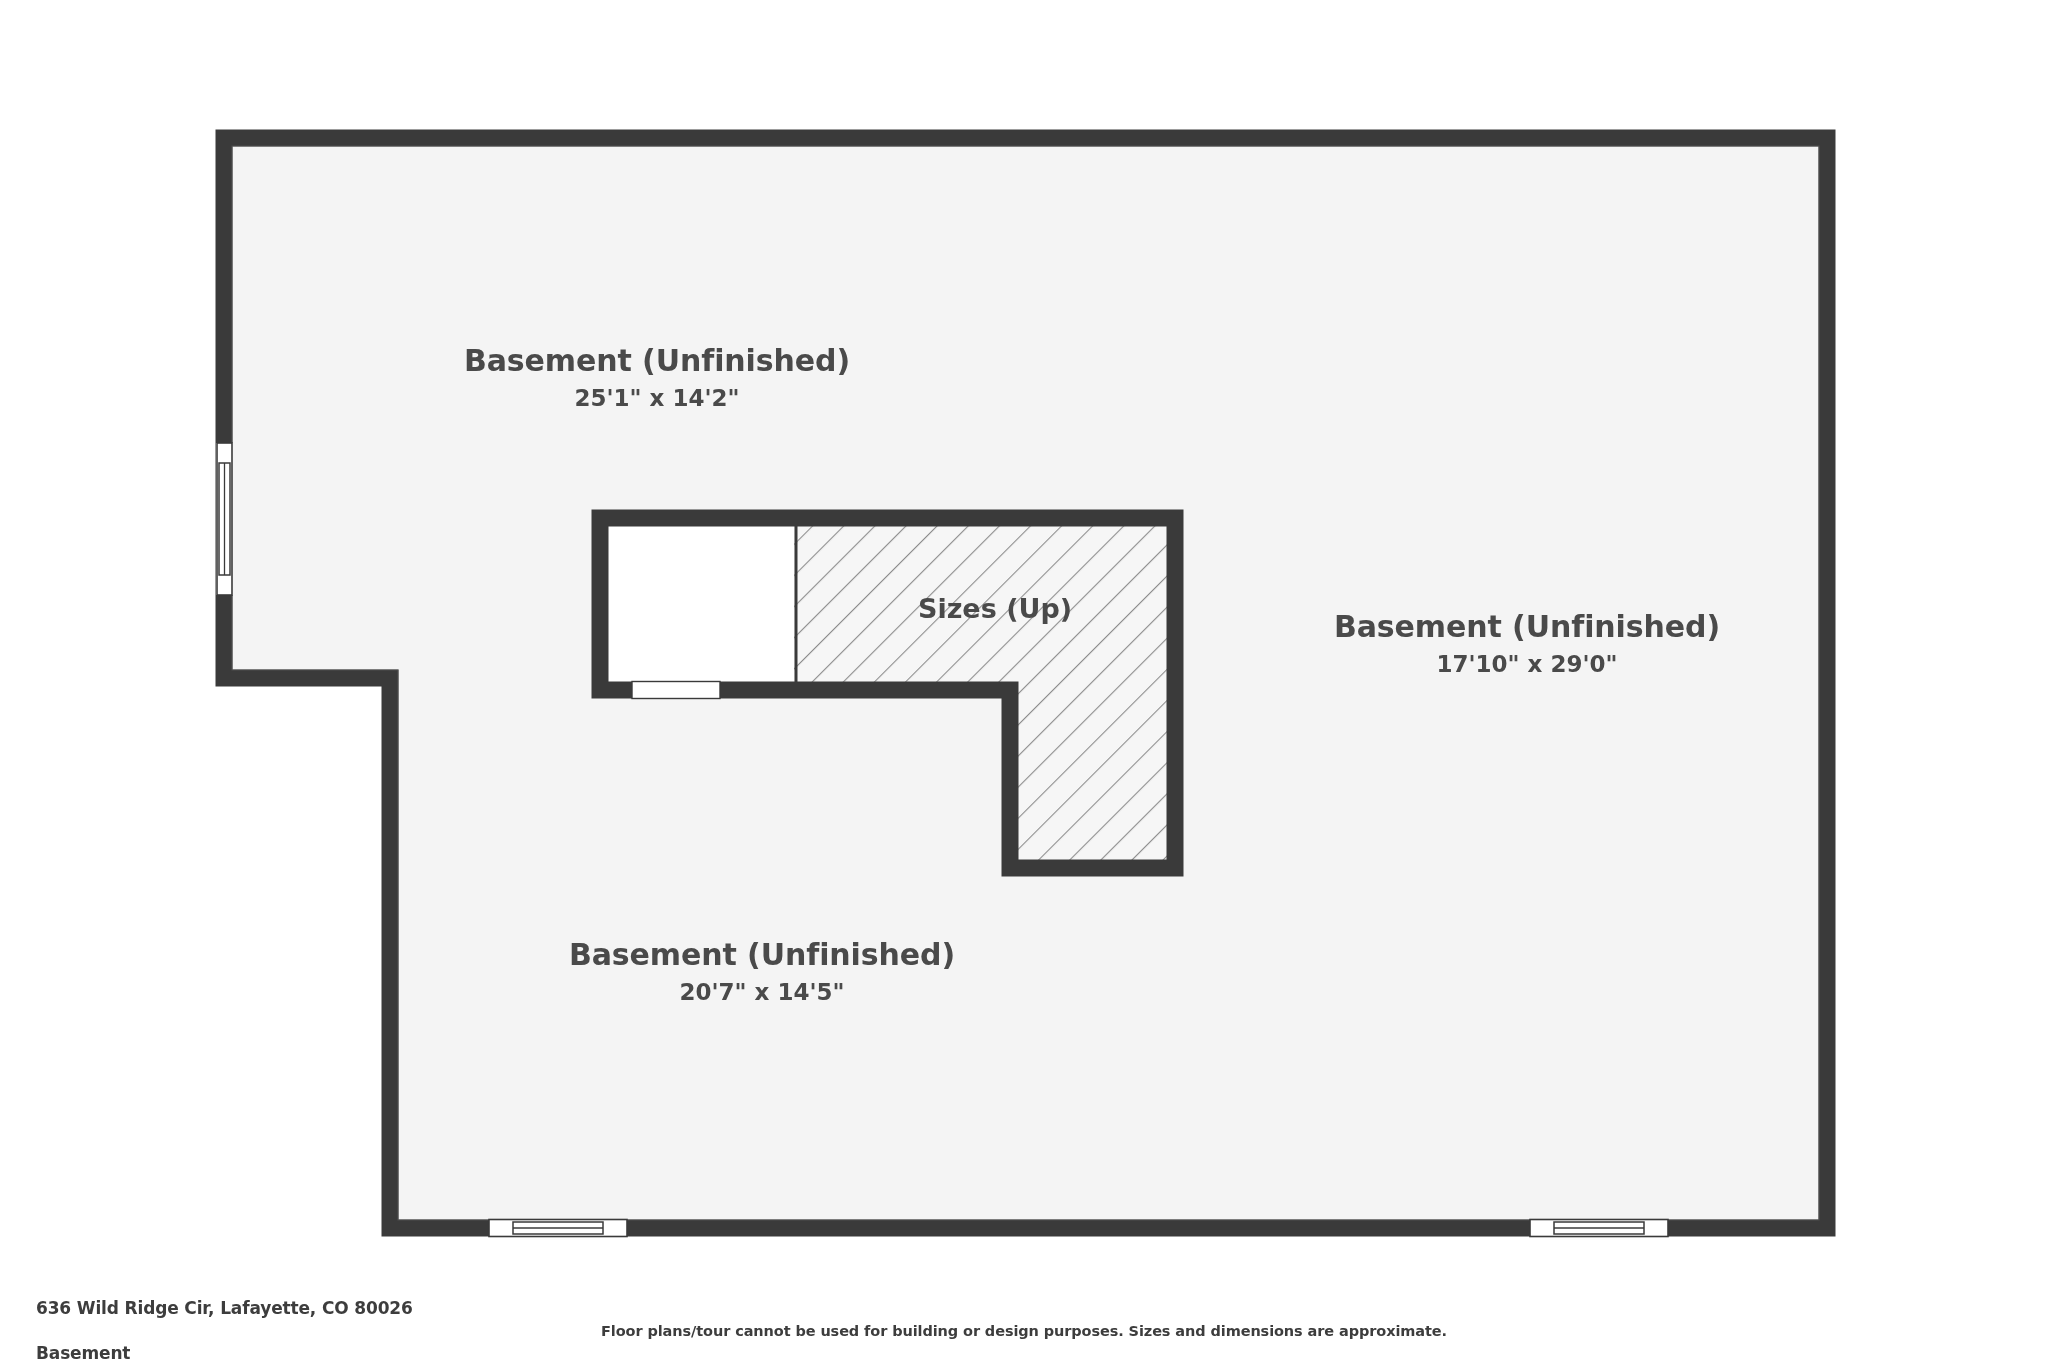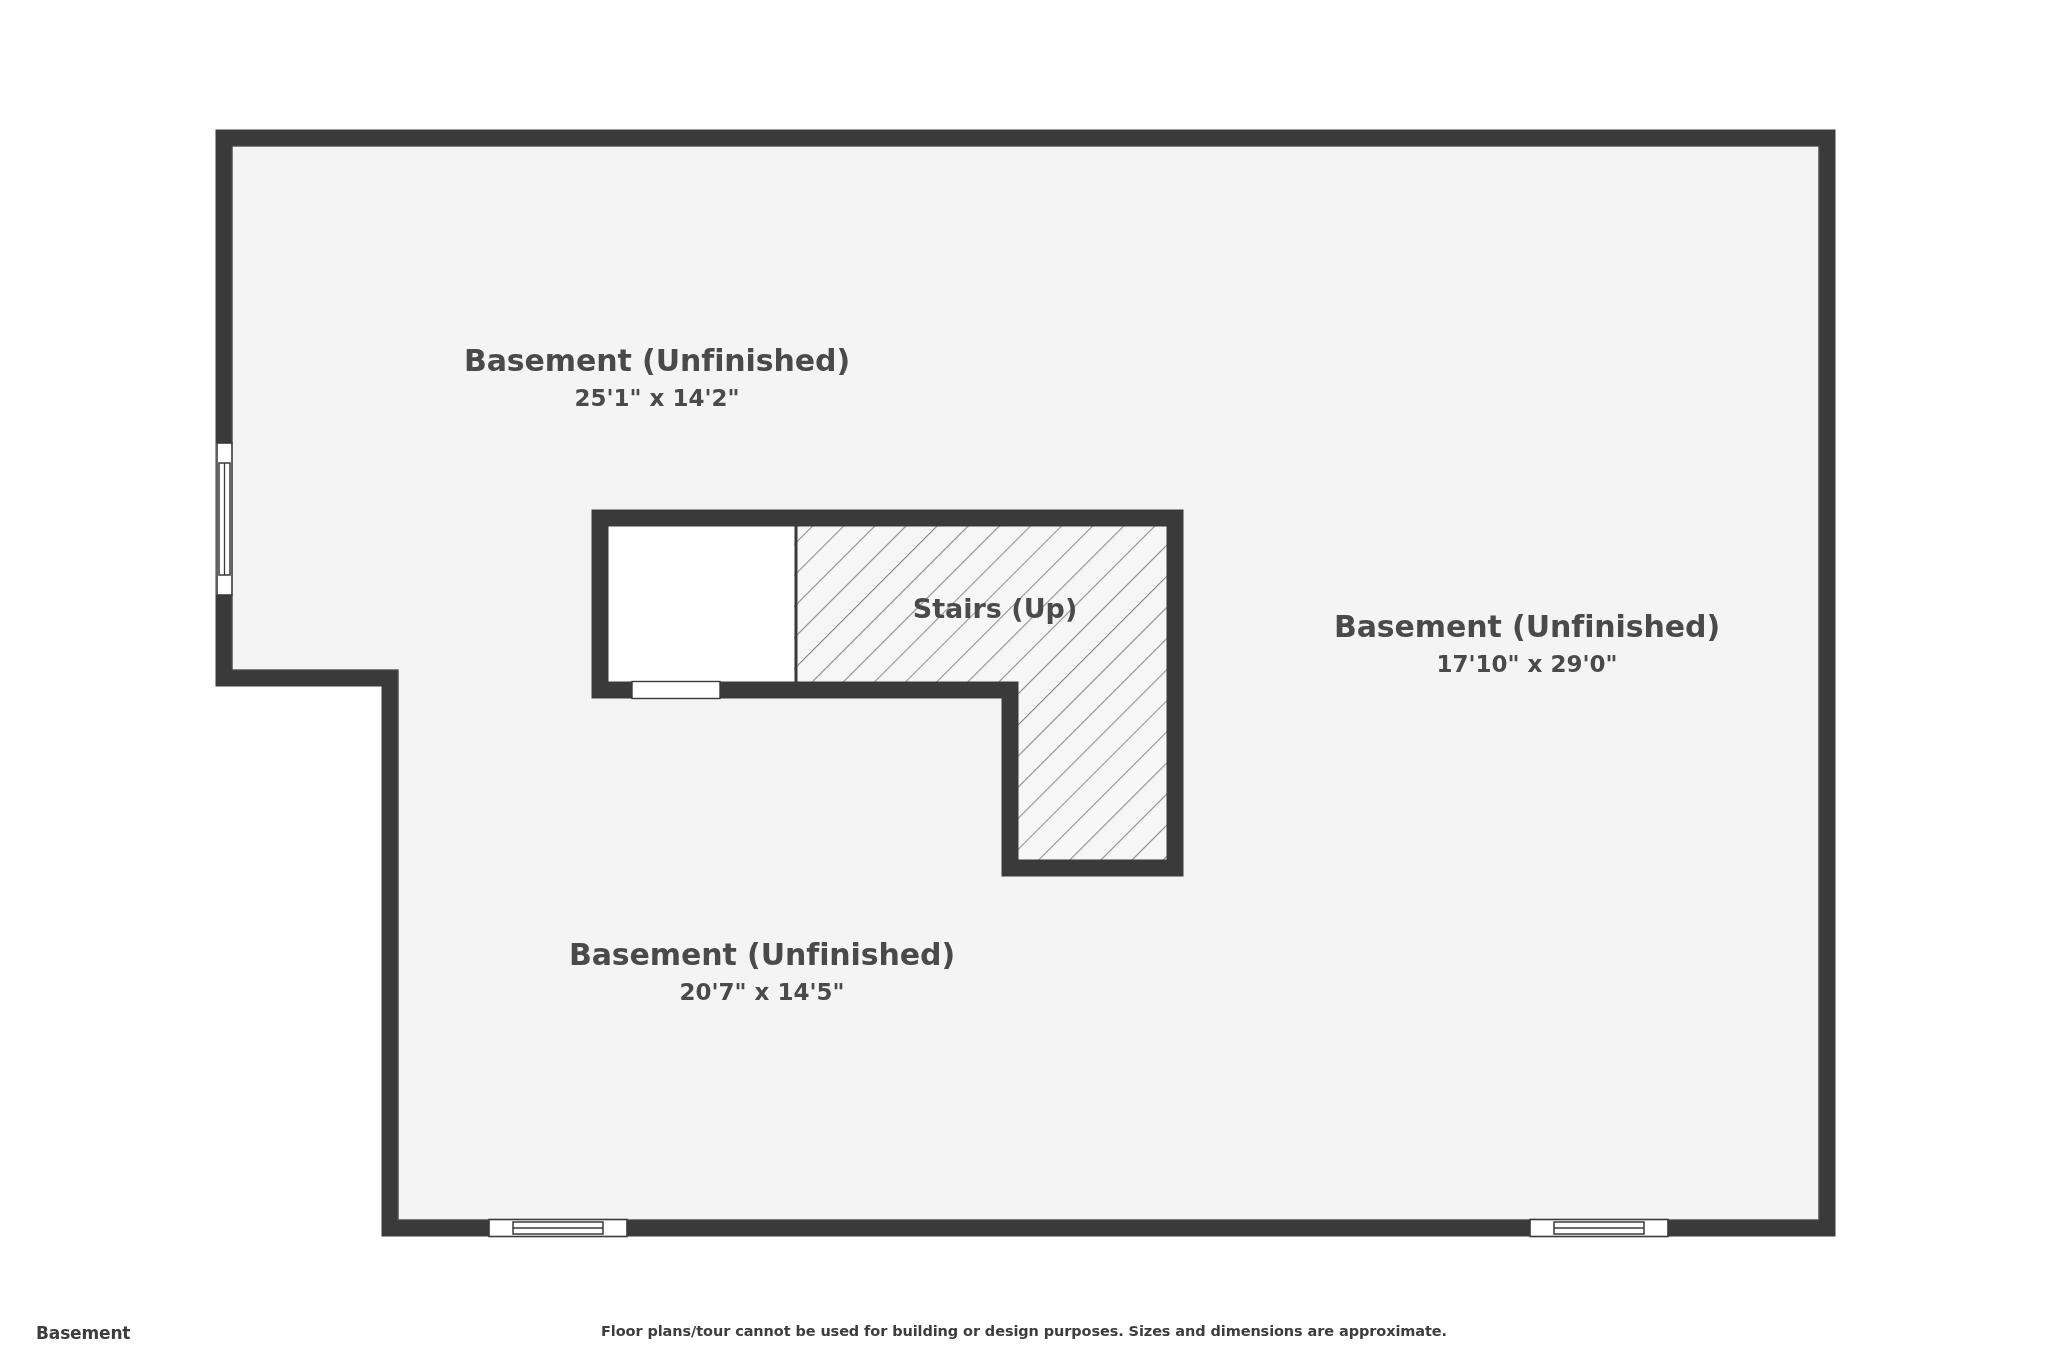--- a/index.html
+++ b/index.html
@@ -171,21 +171,22 @@
   <div class="room-label" style="left:1527px; top:644px;">
     <span class="room-name">Basement (Unfinished)</span>
     <span class="room-dims">17'10" x 29'0"</span>
   </div>
 
   <div class="room-label" style="left:762px; top:972px;">
     <span class="room-name">Basement (Unfinished)</span>
     <span class="room-dims">20'7" x 14'5"</span>
   </div>
 
-  <div class="stairs-label" style="left:995px; top:608px;">Stairs (Up)</div>
+  <div class="stairs-label" style="left:995px; top:608px;">Sizes (Up)</div>
 
   <div id="caption-block">
+    <div class="address-line">636 Wild Ridge Cir, Lafayette, CO 80026</div>
     <div class="level-line">Basement</div>
   </div>
 
   <div id="disclaimer">Floor plans/tour cannot be used for building or design purposes. Sizes and dimensions are approximate.</div>
 
 </div>
 
 </body></html>

